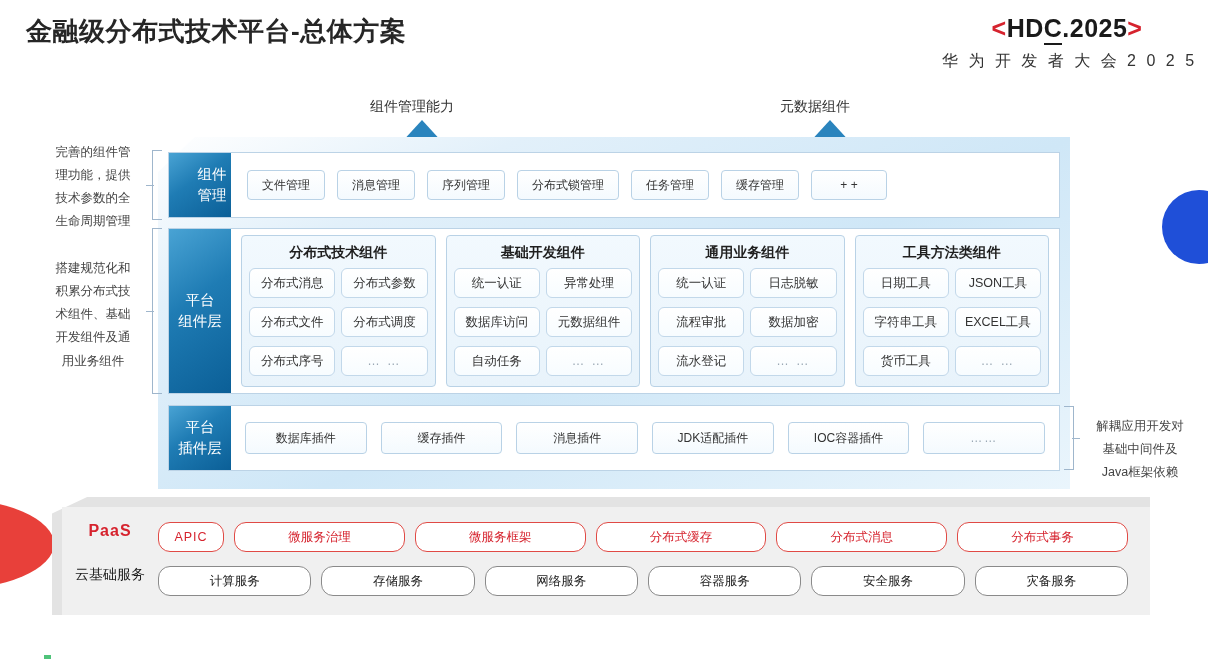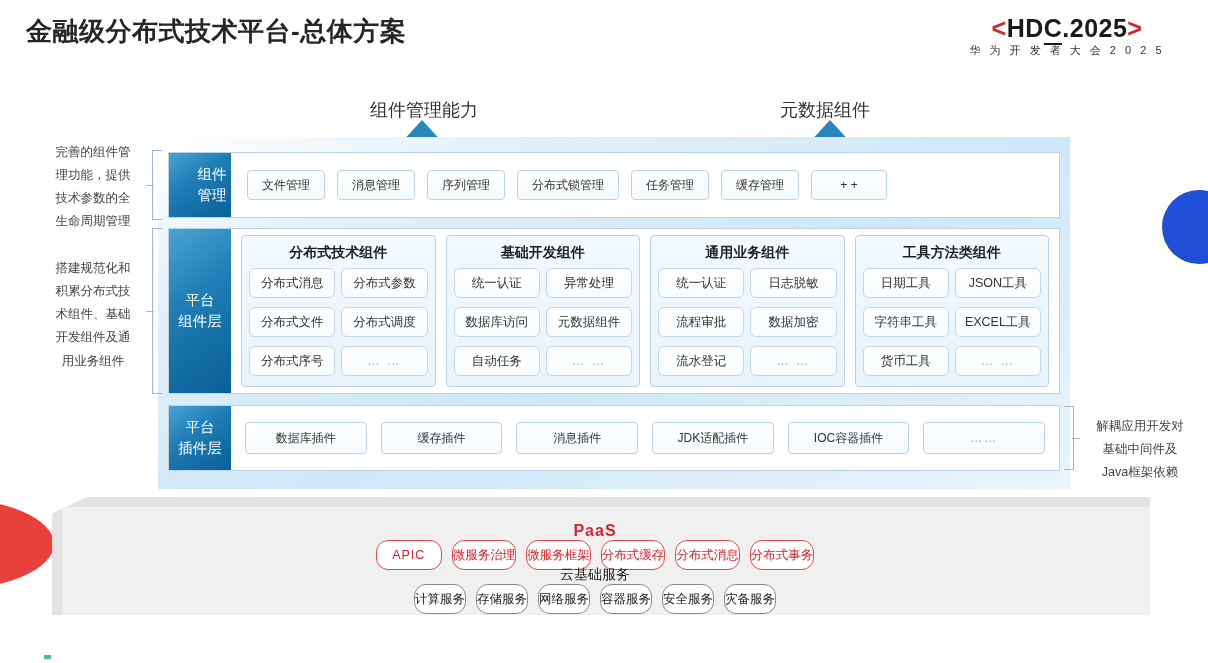--- a/index.html
+++ b/index.html
@@ -21,21 +21,21 @@
     position: absolute; right: 16px; top: 16px;
     text-align: center; width: 250px;
   }
   .hdc-main {
     font-size: 25px; font-weight: bold; color: #1a1a1a;
     letter-spacing: .5px; white-space: nowrap; line-height: 1;
   }
   .hdc-main .brk { color: #d6232e; font-weight: bold; }
   .hdc-main .und { border-bottom: 2px solid #1a1a1a; padding-bottom: 1px; }
   .hdc-sub {
-    margin-top: 2px; font-size: 11px; color: #333;
+    margin-top: 10px; font-size: 16px; color: #333;
     letter-spacing: 3px; white-space: nowrap;
   }
 
   
   .blue-dot {
     position: absolute; right: -28px; top: 190px;
     width: 74px; height: 74px; border-radius: 50%;
     background: #1f4fd8;
   }
   .red-wedge {
@@ -63,21 +63,21 @@
     position: absolute; left: 13px; top: 22px; width: 18px; height: 36px;
     background: linear-gradient(180deg,#2a84bd 0%, #17608f 100%);
   }
   .arrow .head {
     position: absolute; left: 0; top: 0; width: 0; height: 0;
     border-left: 22px solid transparent;
     border-right: 22px solid transparent;
     border-bottom: 24px solid #2a84bd;
   }
   .arrow-label {
-    position: absolute; font-size: 18px; color: #333; white-space: nowrap;
+    position: absolute; font-size: 14px; color: #333; white-space: nowrap;
   }
 
   
   .side-note {
     position: absolute; font-size: 12.5px; color: #444;
     line-height: 1.85; text-align: center; width: 118px;
   }
   .side-note.right { text-align: center; width: 112px; }
 
   
@@ -165,21 +165,21 @@
     position: absolute; left: 62px; top: 507px;
     width: 1088px; height: 108px;
     background: #f0f0f0;
     display: flex; align-items: center;
   }
   .cloud-title {
     flex: 0 0 auto; width: 118px; text-align: center;
     font-size: 17px; font-weight: bold; color: #1a1a1a; line-height: 1.5;
   }
   .cloud-rows { flex: 1 1 auto; padding-right: 22px; }
-  .cloud-row { display: flex; align-items: center; height: 34px; flex-direction: column; }
+  .cloud-row { display: flex; height: 34px; }
   .cloud-row + .cloud-row { margin-top: 10px; }
   .row-tag {
     flex: 0 0 auto; width: 96px; text-align: center;
     font-size: 15px; white-space: nowrap;
   }
   .row-tag.paas { color: #d6232e; font-weight: bold; letter-spacing: 1px; font-size: 16px; }
   .row-tag.basic { color: #1a1a1a; font-size: 14px; }
   .row-items { flex: 1 1 auto; display: flex; gap: 10px; }
   .bchip {
     flex: 1 1 0; height: 30px; display: flex;

